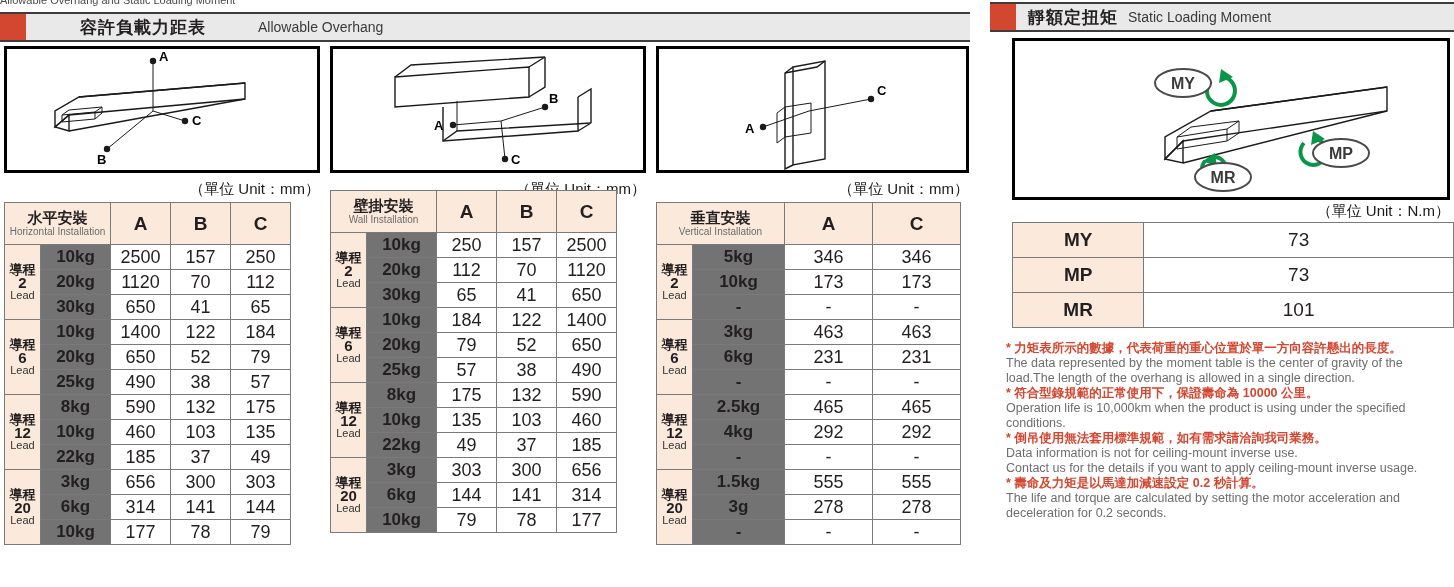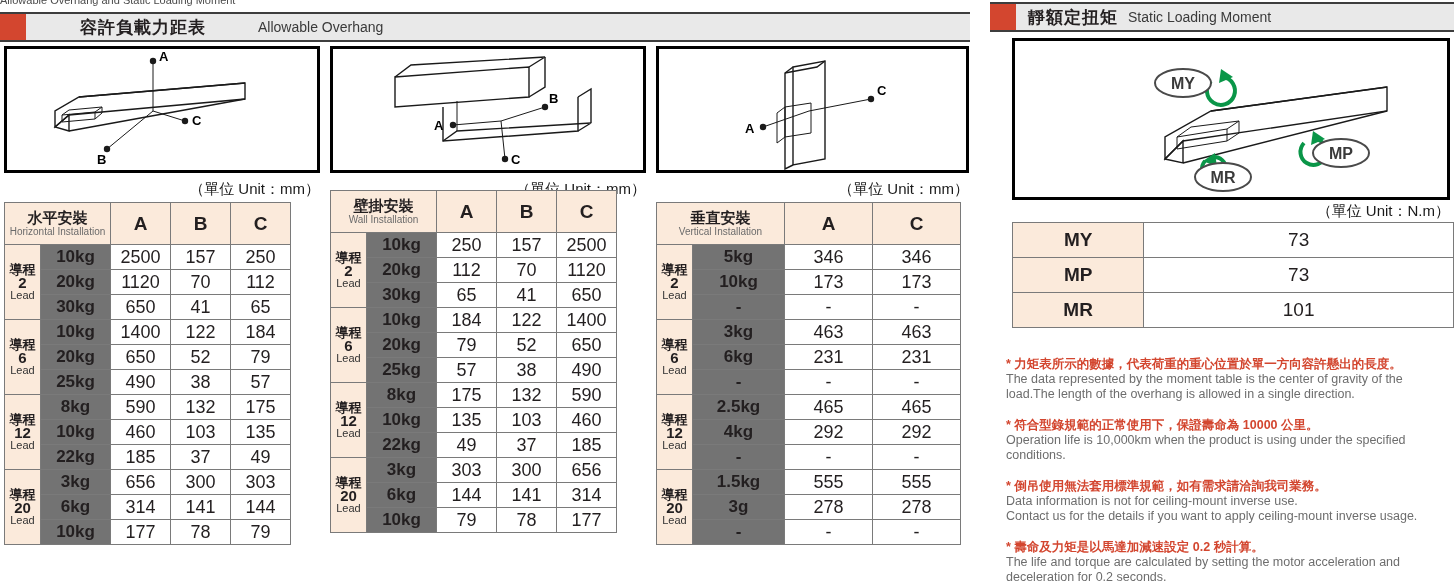--- a/index.html
+++ b/index.html
@@ -70,21 +70,21 @@
   .val{font-size:18px;background:#fff;}
 
   
   #t4{position:absolute;left:1012px;top:222px;font-size:18px;}
   #t4 td{border:1px solid #7a7a7a;text-align:center;height:35px;box-sizing:border-box;}
   #t4 .lbl{background:#fbeadb;font-weight:bold;font-size:19px;width:145px;}
   #t4 .v{font-size:19px;width:348px;}
 
   
   .notes{position:absolute;left:1006px;top:341px;width:448px;font-size:12.5px;line-height:15px;}
-  .notes .cn{color:#d3462f;font-weight:bold;margin-top:16px;}
+  .notes .cn{color:#d3462f;font-weight:bold;}
   .notes .en{color:#6d6d6d;}
 
   
   .illus svg{display:block;width:100%;height:100%;}
 </style>
 </head>
 <body>
 
 <div class="page">
 

